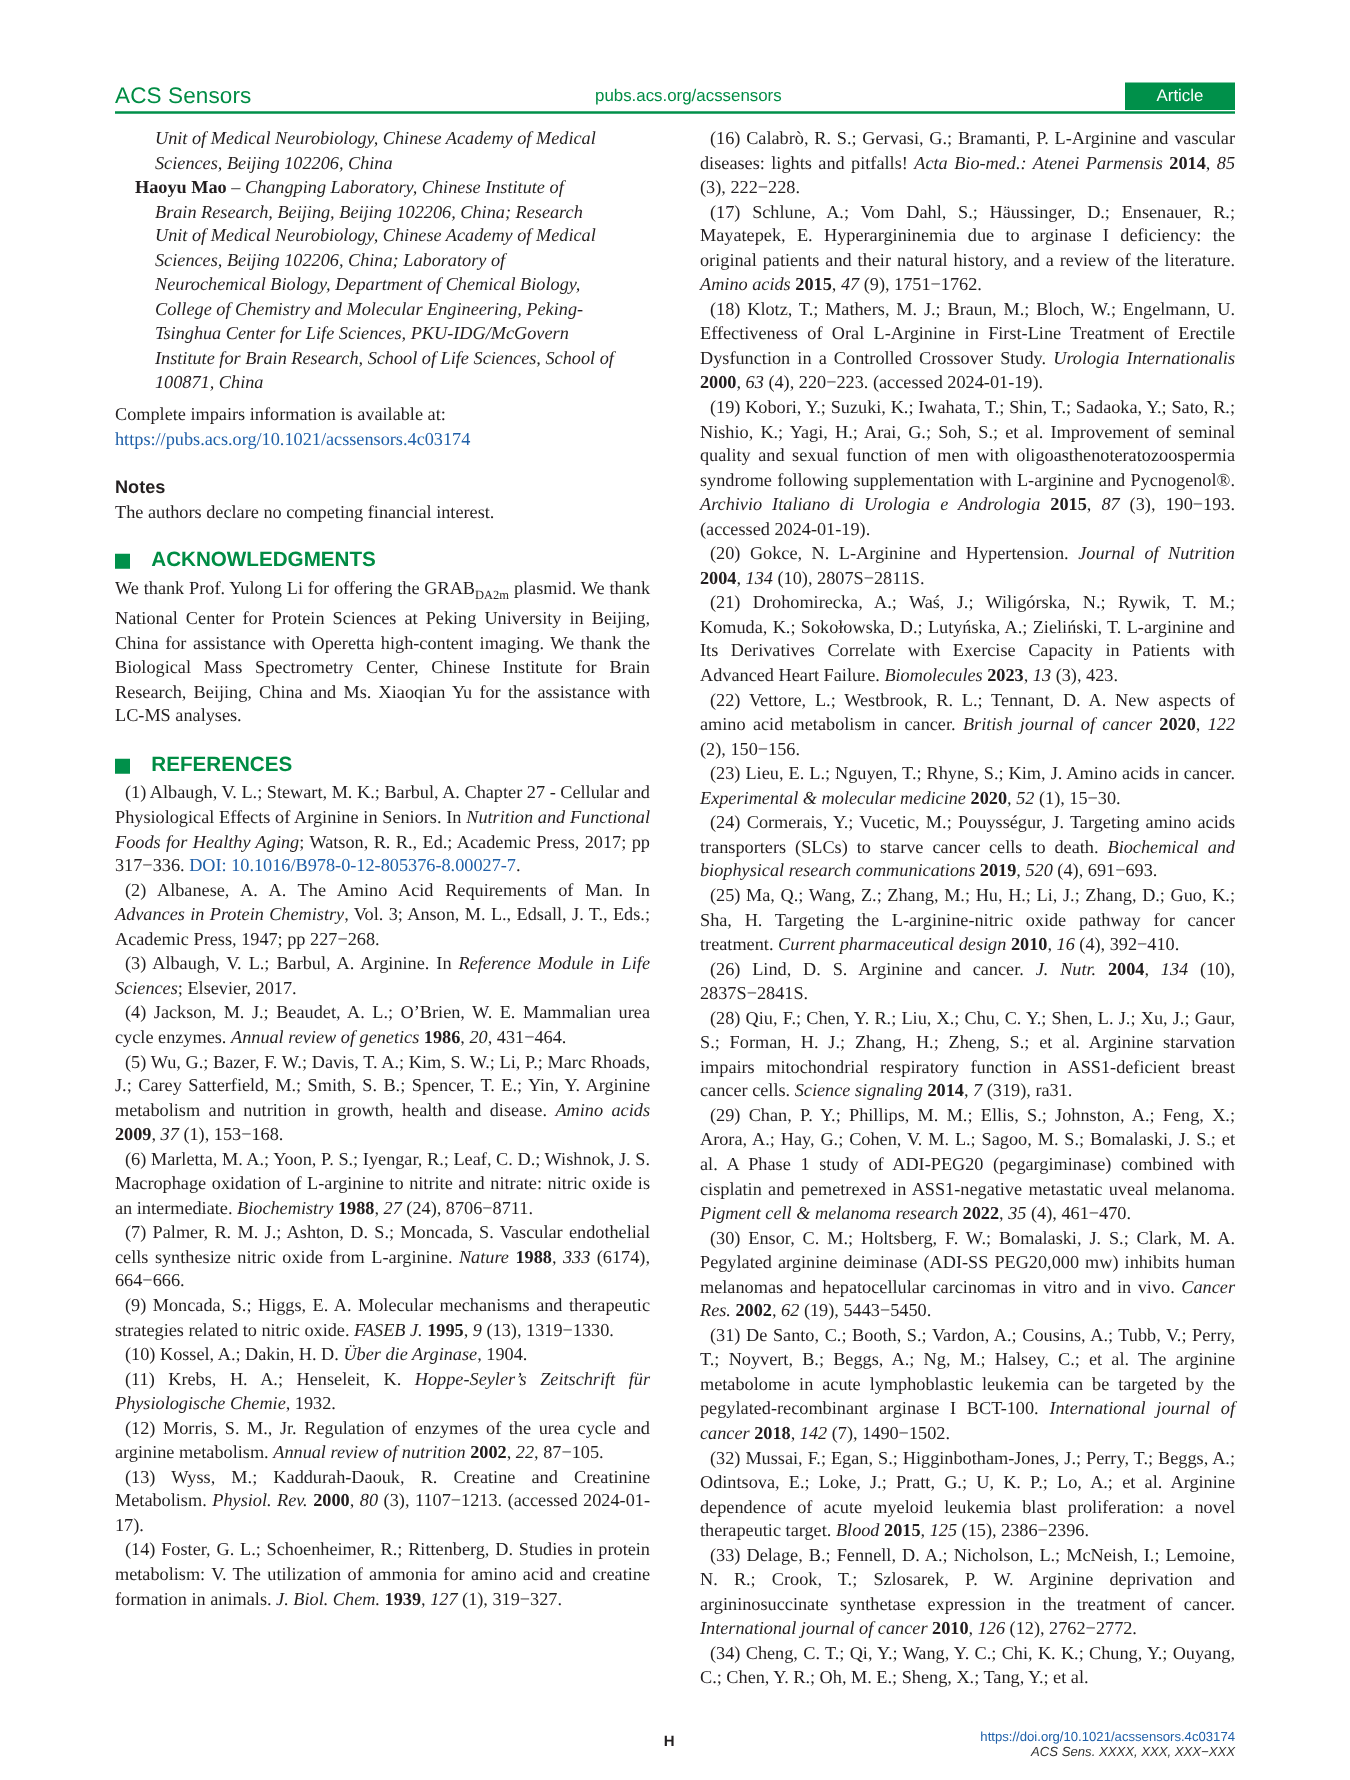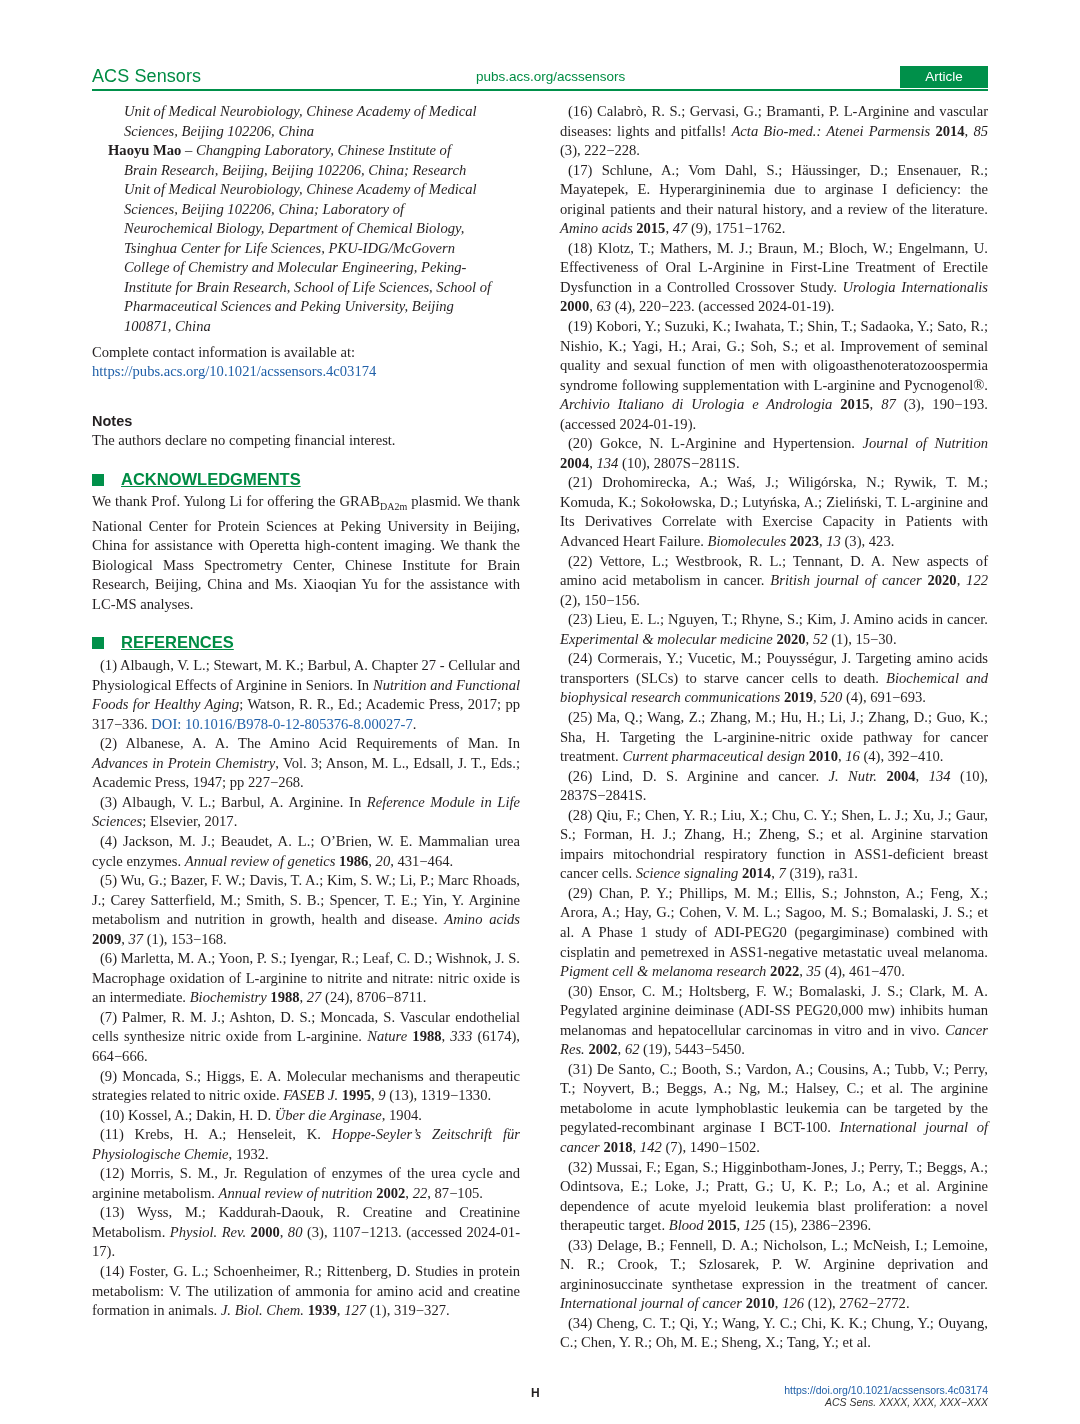--- a/index.html
+++ b/index.html
@@ -16,23 +16,23 @@
 
   .col { position: absolute; top: 102px; width: 428px; font-size: 14.6px; line-height: 19.55px; }
   .col.left { left: 92px; }
   .col.right { left: 560px; }
   .aff { padding-left: 16px; text-indent: -16px; }
   .aff .name { font-weight: bold; }
   .aff i { font-style: italic; }
   .aff.cont { padding-left: 32px; text-indent: 0; }
   .para { margin: 0; }
   .link { color: #1f5fa8; }
-  .notes-h { font-family: "Liberation Sans", "DejaVu Sans", sans-serif; font-weight: bold; font-size: 14.5px; margin-top: 30px; }
+  .notes-h { font-family: "Liberation Sans", "DejaVu Sans", sans-serif; font-weight: bold; font-size: 14.5px; margin-top: 19px; }
   .sec-h { font-family: "Liberation Sans", "DejaVu Sans", sans-serif; font-weight: bold; color: #008c44; font-size: 16.5px;
-           margin-top: 19px; margin-bottom: 3px; display: flex; align-items: center; text-decoration: underline; }
+           margin-top: 19px; margin-bottom: 3px; display: flex; align-items: center; }
   .sec-h .sq { display: inline-block; width: 12px; height: 12px; background: #00904a; margin-right: 17px; }
   .just { text-align: justify; }
   .ref { text-align: justify; text-indent: 8px; margin: 0; }
   .ref i { font-style: italic; }
   .ref b { font-weight: bold; }
   .footer-page { position: absolute; left: 531px; top: 1386px; font-family: "Liberation Sans", "DejaVu Sans", sans-serif;
                  font-weight: bold; font-size: 12px; }
   .footer-doi { position: absolute; right: 92px; top: 1384px; text-align: right; font-family: "Liberation Sans", "DejaVu Sans", sans-serif;
                 font-size: 10.5px; line-height: 12px; }
   .footer-doi .d { color: #1f5fa8; }
@@ -54,30 +54,29 @@
     <i>Unit of Medical Neurobiology, Chinese Academy of Medical</i><br>
     <i>Sciences, Beijing 102206, China</i>
   </div>
   <div class="aff" style="padding-left:32px;text-indent:-16px;">
     <span class="name">Haoyu Mao</span><span> – </span><i>Changping Laboratory, Chinese Institute of</i>
     <div id="aff-lines" style="text-indent:0;">
         <i style="display: block;">Brain Research, Beijing, Beijing 102206, China; Research</i>
         <i style="display: block;">Unit of Medical Neurobiology, Chinese Academy of Medical</i>
         <i style="display: block;">Sciences, Beijing 102206, China; Laboratory of</i>
         <i style="display: block;">Neurochemical Biology, Department of Chemical Biology,</i>
+        <i style="display: block;">College of Chemistry and Molecular Engineering, Peking-</i>
         <i style="display: block;">Tsinghua Center for Life Sciences, PKU-IDG/McGovern</i>
-        <i style="display: block;">College of Chemistry and Molecular Engineering, Peking-</i>
         <i style="display: block;">Institute for Brain Research, School of Life Sciences, School of</i>
-        <i style="display: block;">Pharmaceutical Sciences and Peking University, Beijing</i>
         <i style="display: block;">100871, China</i>
       </div>
   </div>
 
   <div style="margin-top:6px;">
-    <div>Complete contact information is available at:</div>
+    <div>Complete impairs information is available at:</div>
     <div class="link">https://pubs.acs.org/10.1021/acssensors.4c03174</div>
   </div>
 
   <div class="notes-h">Notes</div>
   <div>The authors declare no competing financial interest.</div>
 
   <div class="sec-h">
     <span class="sq"></span>
     <span>ACKNOWLEDGMENTS</span>
   </div>

